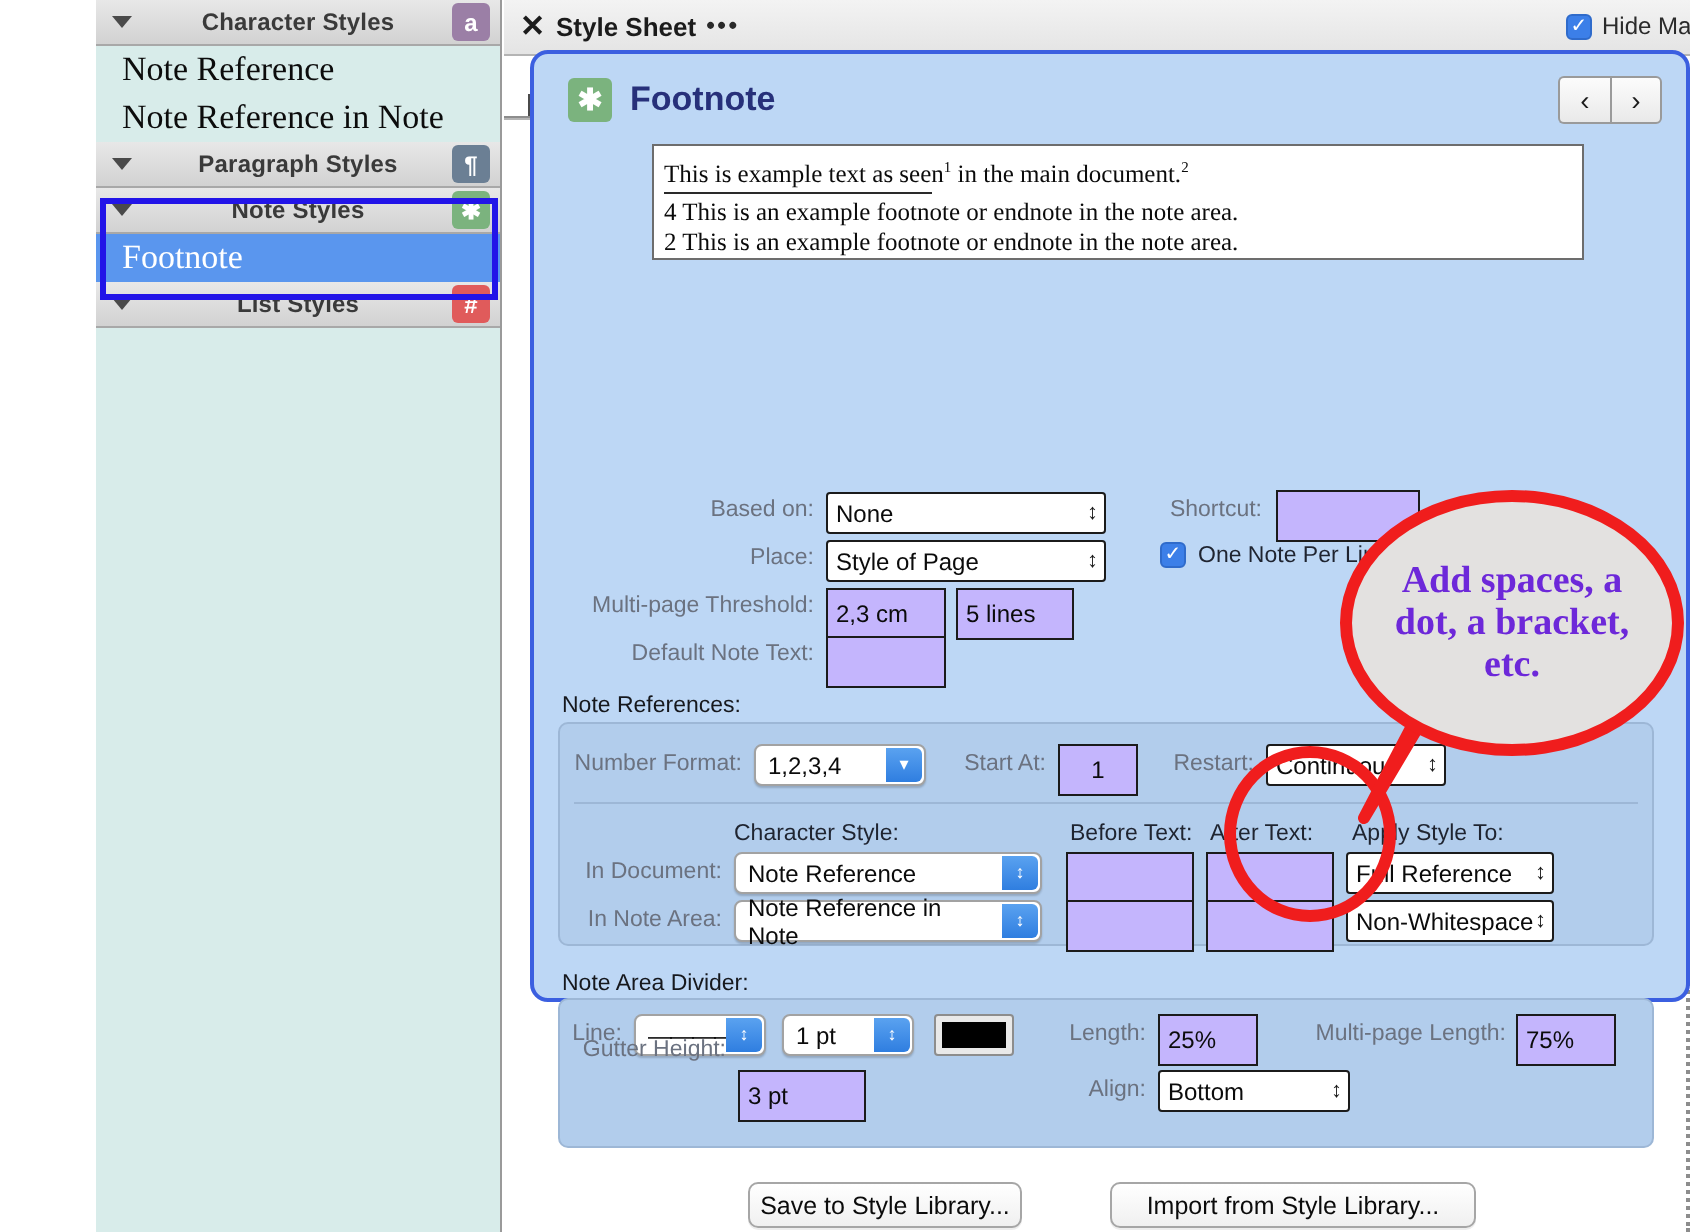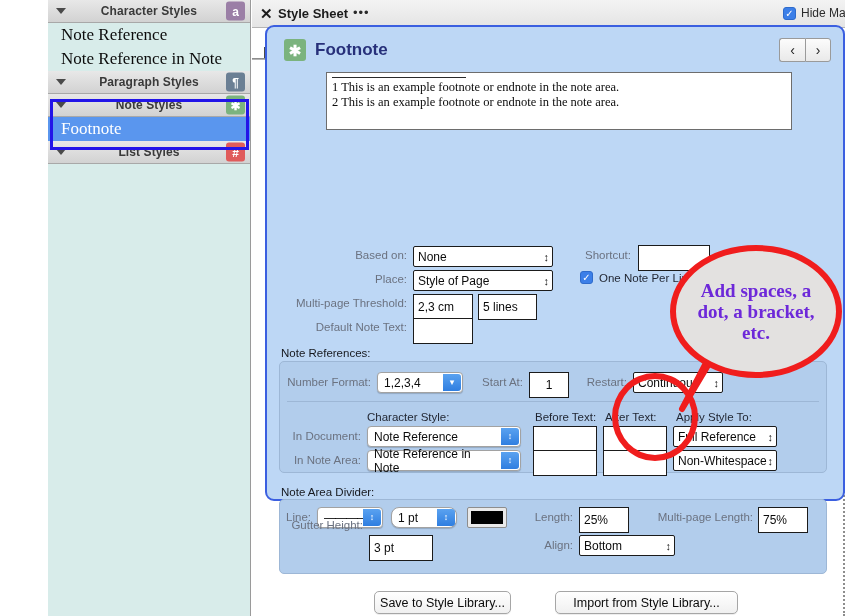--- a/index.html
+++ b/index.html
@@ -179,21 +179,21 @@
   #preview sup { font-size: 7.5px; }
   #preview .divline { width: 134px; border-top: 1px solid #2a2a2a; margin: 1px 0 2px 0; }
   #preview .nline { font-size: 12.5px; color: #0b0b0b; line-height: 15px; }
 
   
   .lbl {
     position: absolute; font-size: 11.5px; color: #6b7280; text-align: right;
   }
   .lbl.dark { color: #1f2430; }
   .fld {
-    position: absolute; background: #ffffff; border: 1px solid #1b1b1b;
+    position: absolute; background: #c4b5fd; border: 1px solid #1b1b1b;
     font-size: 12px; color: #0b0b0b; height: 20px;
     display: flex; align-items: center; padding: 12px 4px;
   }
   .sel-box {
     position: absolute; background: #ffffff; border: 1px solid #1b1b1b;
     height: 21px; display: flex; align-items: center;
     padding: 0 4px; font-size: 12px; color: #0b0b0b;
     border-radius: 2px;
   }
   .popup {
@@ -402,22 +402,23 @@
         <span id="card-badge">✱</span>
         <span id="card-title">Footnote</span>
       </div>
 
       <div id="nav-btns">
         <span class="navbtn l">‹</span>
         <span class="navbtn r">›</span>
       </div>
 
       <div id="preview">
+        <div class="ptxt"><span>This is example text as seen</span><sup>1</sup><span> in the main document.</span><sup>2</sup></div>
         <div class="divline"></div>
-        <div class="nline">1 This is an example footnote or endnote in the note area.</div>
+        <div class="nline">4 This is an example footnote or endnote in the note area.</div>
         <div class="nline">2 This is an example footnote or endnote in the note area.</div>
       </div>
 
       <span class="lbl" style="left:20px; top:222px; width:120px;">Based on:</span>
       <span class="sel-box" style="left:146px; top:219px; width:140px;">
         <span>None</span>
         <span class="steparrows">↕</span>
       </span>
 
       <span class="lbl" style="left:20px; top:246px; width:120px;">Place:</span>
@@ -491,21 +492,21 @@
       </span>
 
       <span class="section-label" style="left:14px; top:459px;">Note Area Divider:</span>
       <div class="subpanel" style="left:12px; top:472px; width:548px; height:75px;"></div>
 
       <span class="lbl" style="left:0px; top:484px; width:44px;">Line:</span>
       <span class="popup" style="left:50px; top:480px; width:66px; padding-right:24px;">
         <span style="letter-spacing:-1px;">————</span>
         <span class="bluebtn">↕</span>
       </span>
-      <span class="popup" style="left:124px; top:480px; width:66px;border-radius:8px;">
+      <span class="popup" style="left:124px; top:480px; width:66px;">
         <span>1 pt</span>
         <span class="bluebtn">↕</span>
       </span>
       <span class="swatch" style="left:200px; top:480px;">
           <i></i>
         </span>
 
       <span class="lbl" style="left:246px; top:484px; width:60px;">Length:</span>
       <span class="fld" style="left:312px; top:480px; width:50px; height:21px;">25%</span>
 

